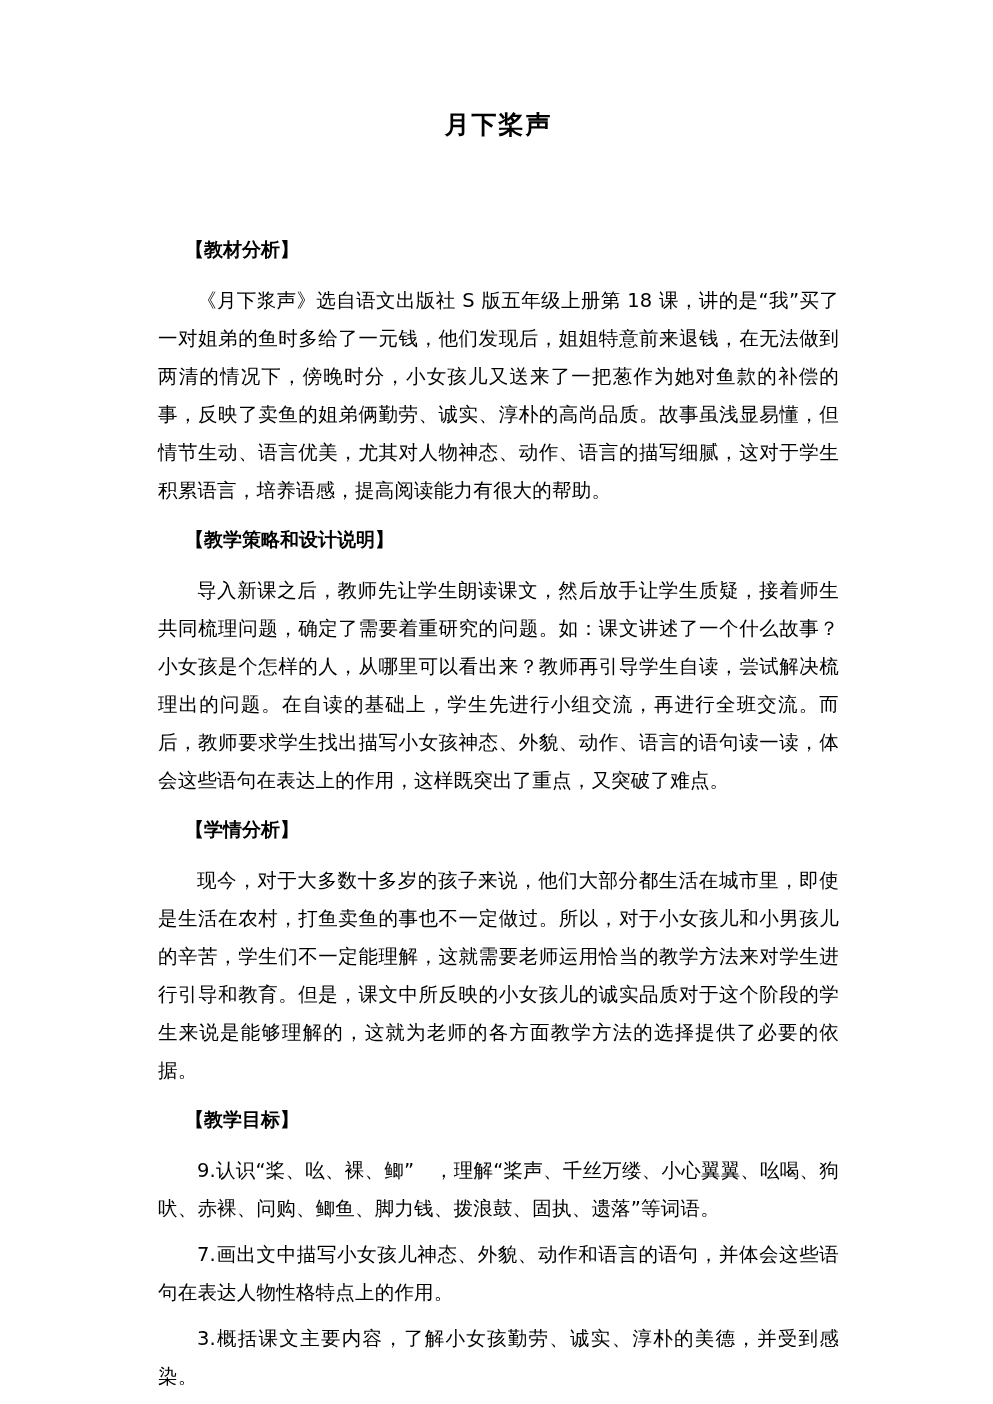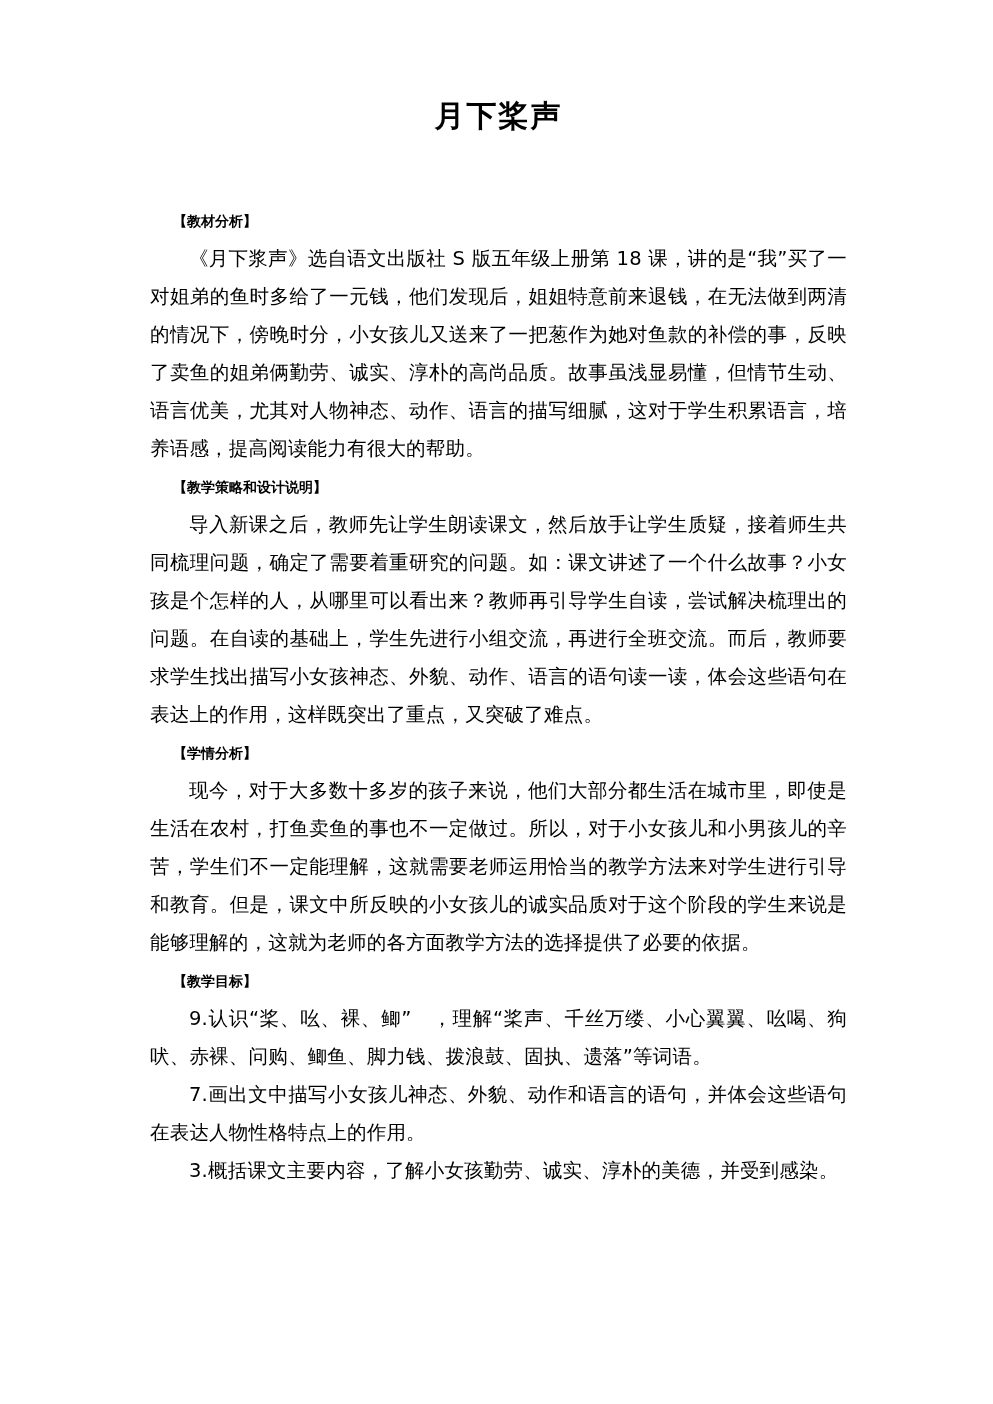--- a/index.html
+++ b/index.html
@@ -20,43 +20,43 @@
   .content {
     position: absolute;
     left: 150px;
     top: 0;
     width: 697px;
   }
   .doc-title {
     text-align: center;
     font-family: "DejaVu Serif", "Liberation Serif", serif;
     font-weight: bold;
-    font-size: 30px;
+    font-size: 25px;
     letter-spacing: 2px;
-    margin: 7px;
+    margin: 16px;
     padding-top: 92px;
     line-height: 34px;
   }
   .section {
     margin: 0;
   }
   .section-heading {
-    font-family: Liberation Sans, sans-serif;
+    font-family: Liberation Mono, monospace;
     font-weight: bold;
-    font-size: 14px;
+    font-size: 19px;
     line-height: 38px;
-    margin: 0;
+    margin: 12px;
     padding-left: 23px;
     letter-spacing: 0px;
     white-space: nowrap;
   }
   .para {
     font-size: 19.5px;
     line-height: 38px;
-    margin: 0;
+    margin: 8px;
     text-align: justify;
     text-align-last: left;
     text-justify: inter-ideograph;
     letter-spacing: 0.2px;
     word-break: break-all;
   }
   .para.indent {
     text-indent: 2em;
   }
   .spacer-title {

